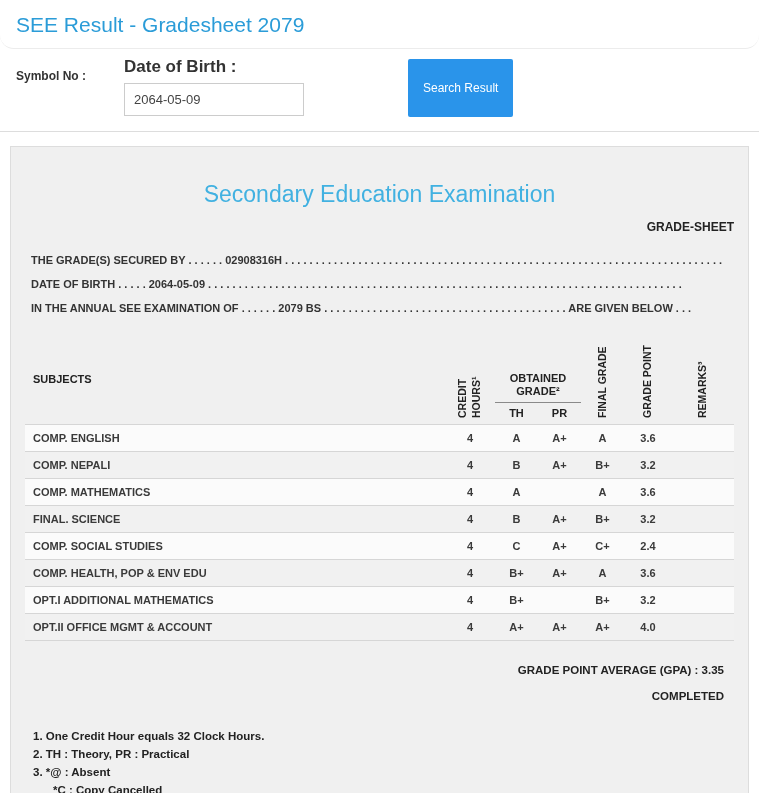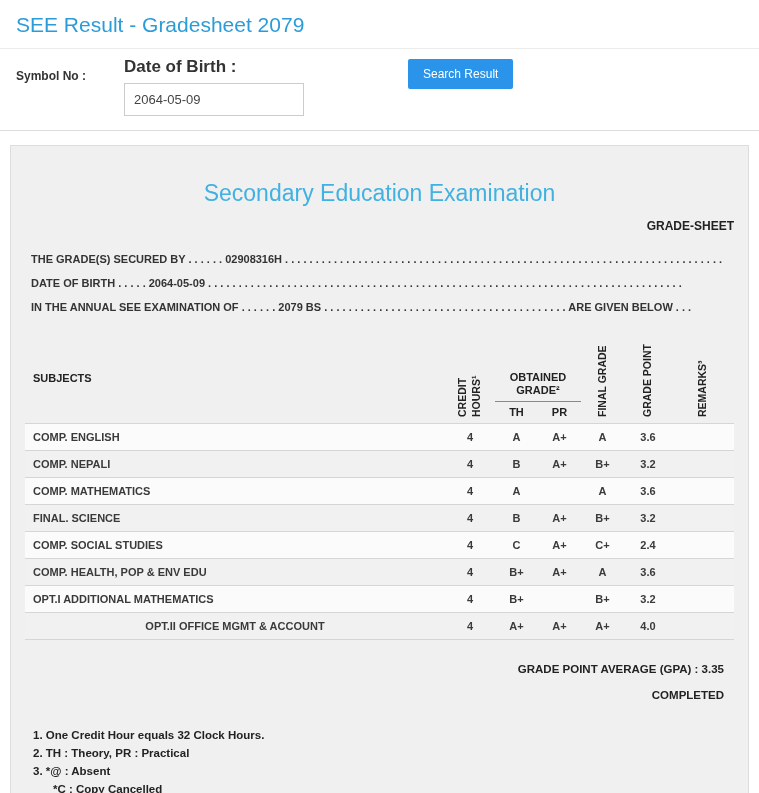--- a/index.html
+++ b/index.html
@@ -1,34 +1,34 @@
 <!DOCTYPE html>
 <html><head>
 <meta charset="utf-8">
 <style>
   * { box-sizing: border-box; }
   html, body { margin: 0; padding: 0; background: #ffffff; font-family: "Liberation Sans", sans-serif; }
   body { width: 759px; }
 
   
-  .page-header { padding: 13px 16px 11px; border-bottom: 1px solid #ececec; }
+  .page-header { padding: 13px 16px 11px; border-bottom: 1px solid #ececec; border-radius: 14px; }
   .page-title { color: #2b9cd8; font-size: 21px; font-weight: 400; margin: 0; }
 
   
   .search-bar { display: flex; align-items: flex-start; padding: 6px 16px 14px; border-bottom: 1px solid #ddd; }
   .symbol-group { display: flex; align-items: center; margin-top: 14px; }
   .field-label { font-size: 12px; font-weight: bold; color: #333; }
   .symbol-group .field-label { margin-right: 10px; }
   .text-input { border: 1px solid #ccc; padding: 8px 9px; font-size: 13px; color: #444;
                 width: 170px; font-family: "Liberation Sans", sans-serif; background: #fff; }
   .dob-group { margin-left: 28px; margin-top: 2px; }
   .dob-group .field-label { display: block; font-size: 17px; margin-bottom: 6px; }
   .dob-group .text-input { width: 180px; }
   .search-btn { margin-left: 104px; margin-top: 4px; background: #2a94ea; color: #fff; border: none;
-                padding: 8px 15px; font-size: 12px; border-radius: 2px; cursor: pointer;
+                padding: 22px 15px; font-size: 12px; border-radius: 2px; cursor: pointer;
                 font-family: "Liberation Sans", sans-serif; }
 
   
   .result-panel { margin: 14px 10px 12px; border: 1px solid #ddd; background: #f0f0f0; padding: 18px 14px 22px; }
   .sheet-heading { text-align: center; color: #41b1e1; font-size: 23px; font-weight: 400; margin: 16px 0 12px; }
   .sheet-subheading { text-align: right; color: #222; font-size: 12px; font-weight: bold; margin: 0 0 20px; }
   .dotted-line { font-size: 11px; font-weight: bold; color: #333; margin: 12px 6px; white-space: nowrap; overflow: hidden; }
 
   
   table.grades { width: 100%; border-collapse: collapse; margin-top: 20px; table-layout: fixed; }
@@ -41,21 +41,21 @@
 
   thead th { font-size: 11px; font-weight: bold; color: #222; padding: 4px 2px; vertical-align: middle; text-align: center; }
   th.th-subjects { text-align: left; padding-left: 8px; vertical-align: middle; }
   th.th-obtained { vertical-align: bottom; border-bottom: 1px solid #8a8a8a; padding-bottom: 3px; line-height: 1.25; }
   th.th-sub { height: 22px; padding: 3px 2px 5px; }
   .vert { writing-mode: vertical-rl; transform: rotate(180deg); display: inline-block;
           height: 80px; font-size: 10.5px; font-weight: bold; color: #222; line-height: 1.3;
           white-space: normal; text-align: left; }
 
   tbody td { border-top: 1px solid #d6d6d6; padding: 7px 8px; font-size: 11px; font-weight: bold; color: #3a3a3a; }
-  tbody tr:last-child td { border-bottom: 1px solid #d6d6d6; text-align: center; }
+  tbody tr:last-child td { border-bottom: 1px solid #d6d6d6; }
   tbody tr:nth-child(odd) { background: #fbfbfb; }
   tbody tr:nth-child(even) { background: #f1f1f1; }
   td.c-subject { text-align: left; }
   td.c-val { text-align: center; }
 
   
   .gpa-line { text-align: right; font-size: 11.5px; font-weight: bold; color: #222; margin-top: 23px; padding-right: 10px; }
   .status-line { text-align: right; font-size: 11.5px; font-weight: bold; color: #222; margin-top: 14px; padding-right: 10px; }
 
   

